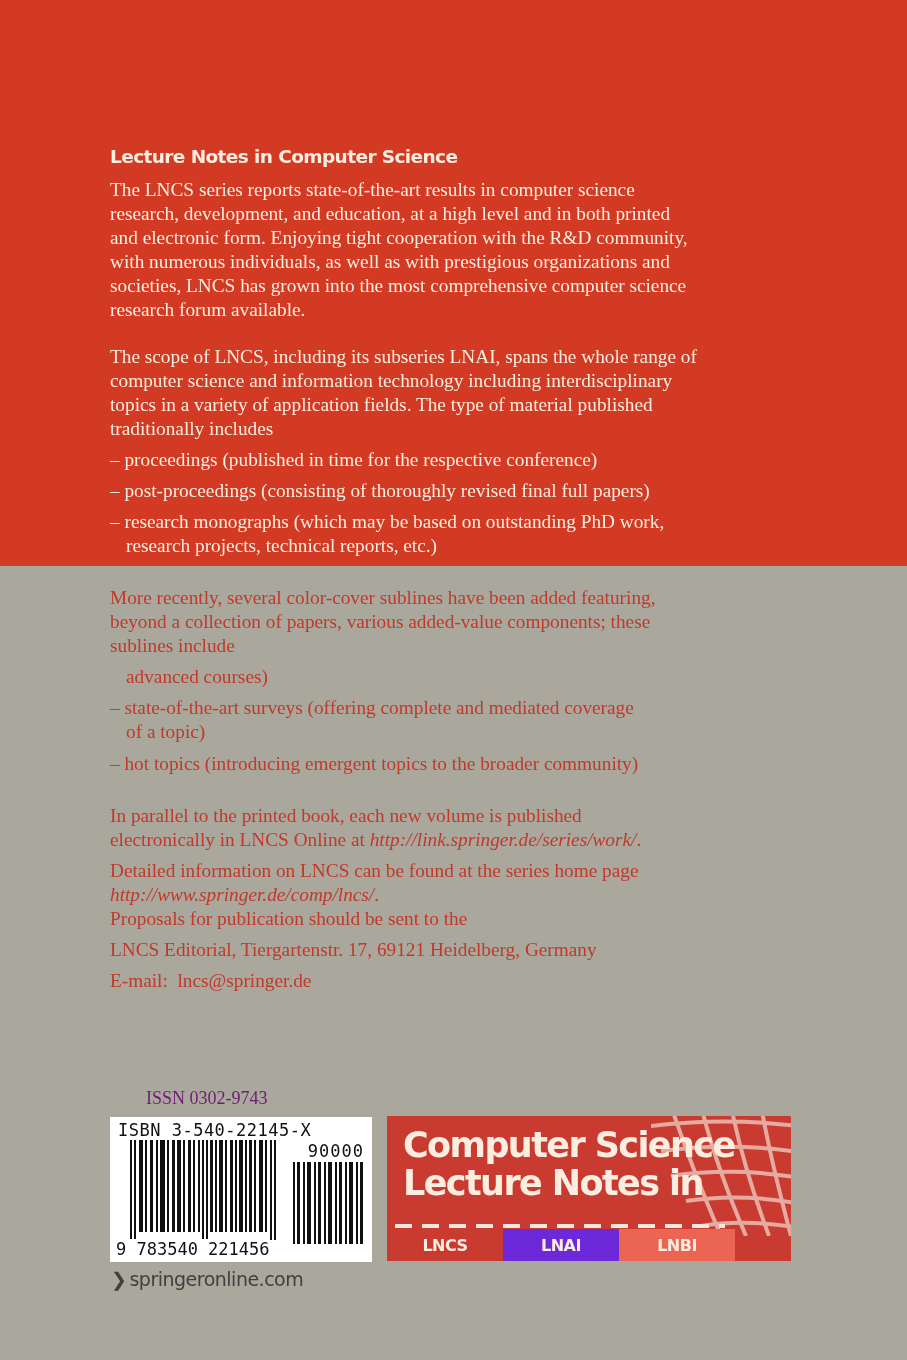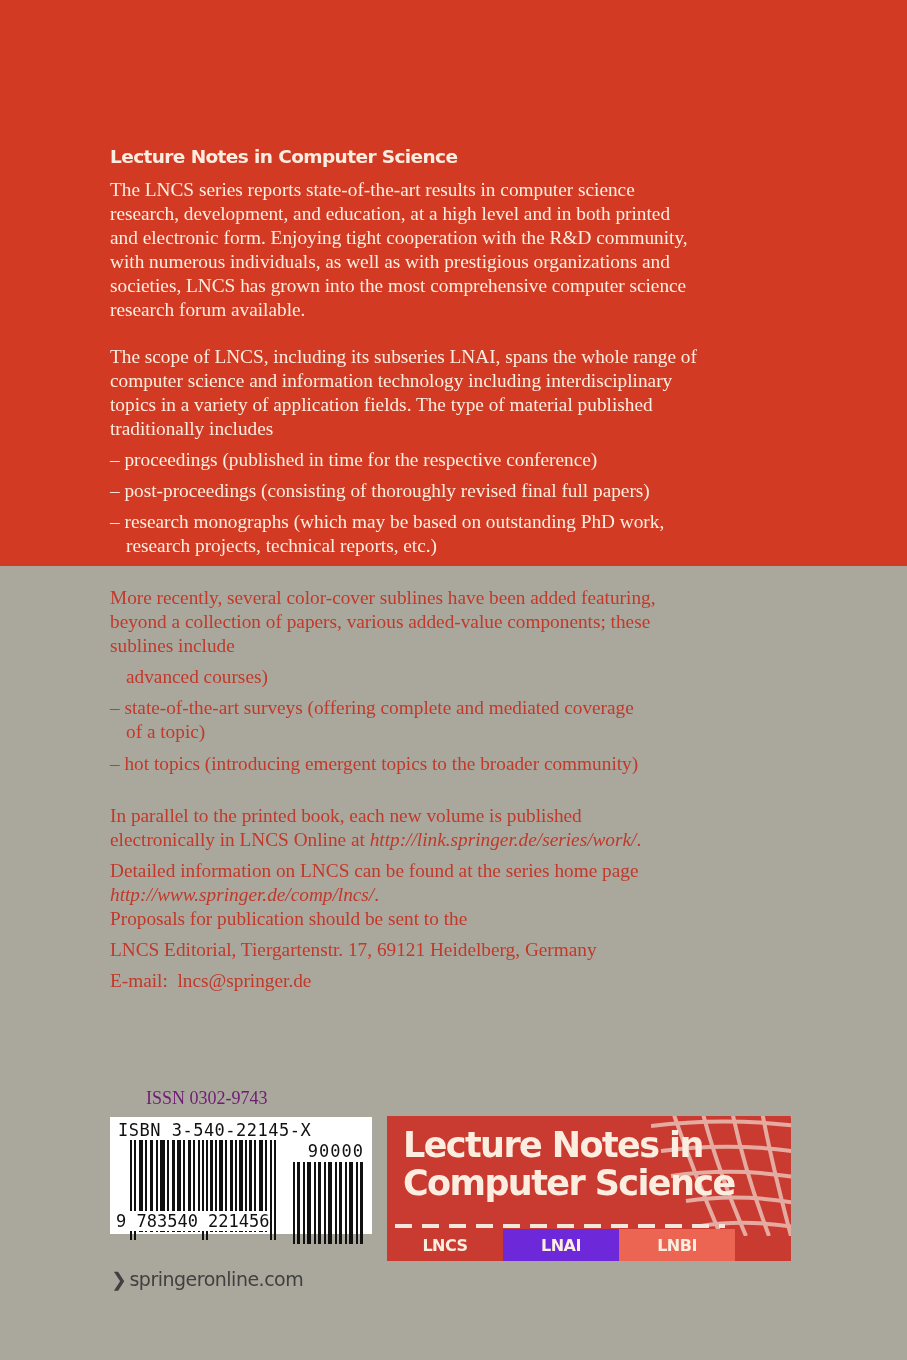--- a/index.html
+++ b/index.html
@@ -8,21 +8,21 @@
   .red-top { position:absolute; left:0; top:0; width:907px; height:566px; background:#d33a23; }
   .gray-bottom { position:absolute; left:0; top:566px; width:907px; height:794px; background:#aaa89c; }
   .content { position:absolute; left:110px; width:700px; }
   .title { position:absolute; left:110px; top:146px; font-family:"DejaVu Sans","Liberation Sans",sans-serif; font-weight:bold; font-size:18.5px; color:#fbeee0; letter-spacing:-0.6px; }
   .p { font-size:19.3px; line-height:24.1px; }
   .white { color:#fbeee0; }
   .redtxt { color:#c2382a; }
   .li { padding-left:16px; text-indent:-16px; }
   .it { font-style:italic; }
   .issn { position:absolute; left:111px; top:1088px; font-size:18px; color:#701a75;margin-left:35px; }
-  .barcode { position:absolute; left:110px; top:1117px; width:262px; height:117px; background:#fff; }
+  .barcode { position:absolute; left:110px; top:1117px; width:262px; height:145px; background:#fff; }
   .bc-isbn { position:absolute; left:8px; top:3px; font-family:"DejaVu Sans Mono","Liberation Mono",monospace; font-size:17px; color:#111; letter-spacing:0.5px; }
   .bc-addon { position:absolute; right:8px; top:24px; font-family:"DejaVu Sans Mono","Liberation Mono",monospace; font-size:17px; color:#111; letter-spacing:1px; }
   .bc-num { position:absolute; left:6px; bottom:3px; font-family:"DejaVu Sans Mono","Liberation Mono",monospace; font-size:17px; color:#111; background:#fff; }
   .bc-bars { position:absolute; left:20px; top:23px; width:150px; height:100px; }
   .bc-bars2 { position:absolute; left:183px; top:45px; width:72px; height:82px; }
   .springer { position:absolute; left:111px; top:1268px; font-family:"DejaVu Sans","Liberation Sans",sans-serif; font-size:19px; color:#404040; letter-spacing:-0.5px; }
   .springer .chev { font-weight:bold; margin-right:3px; }
   .logo { position:absolute; left:387px; top:1116px; width:404px; height:145px; background:#c93b30; overflow:hidden; }
   .logo-title { position:absolute; left:16px; top:10px; font-family:"DejaVu Sans","Liberation Sans",sans-serif; font-weight:bold; font-size:35px; line-height:38px; color:#fbeee0; letter-spacing:-1.6px; z-index:2; }
   .logo-globe { position:absolute; right:-20px; top:-10px; width:160px; height:130px; z-index:1; opacity:0.85; }
@@ -177,22 +177,22 @@
       <path d="M110 0 Q120 55 140 130"></path>
       <path d="M140 0 Q148 50 160 110"></path>
       <path d="M0 20 Q80 10 160 22"></path>
       <path d="M10 45 Q85 35 160 48"></path>
       <path d="M20 70 Q90 60 160 74"></path>
       <path d="M35 95 Q95 86 160 100"></path>
       <path d="M50 120 Q100 112 160 124"></path>
     </g>
   </svg>
   <div class="logo-title">
+    <div>Computer Science</div>
     <div>Lecture Notes in</div>
-    <div>Computer Science</div>
   </div>
   <div class="logo-dashes"></div>
   <div class="logo-tabs">
     <div class="logo-tab t1">LNCS</div>
     <div class="logo-tab t2">LNAI</div>
     <div class="logo-tab t3">LNBI</div>
   </div>
 </div>
 
 </body></html>

